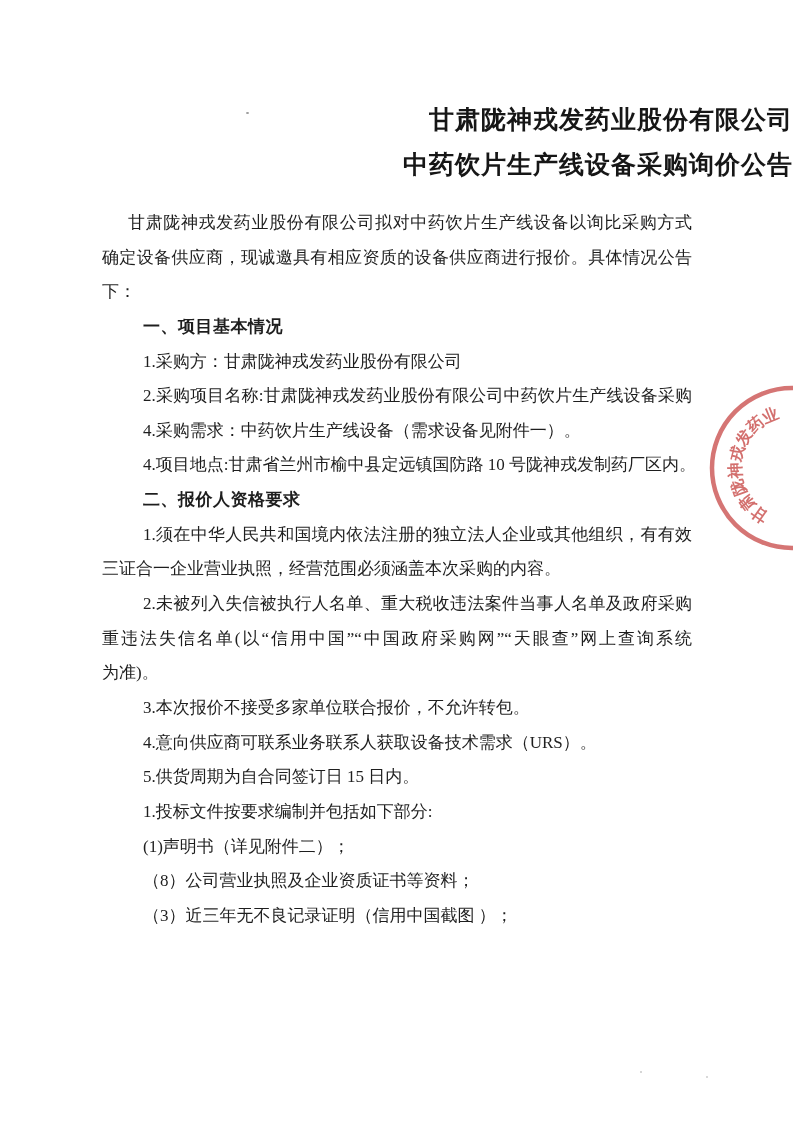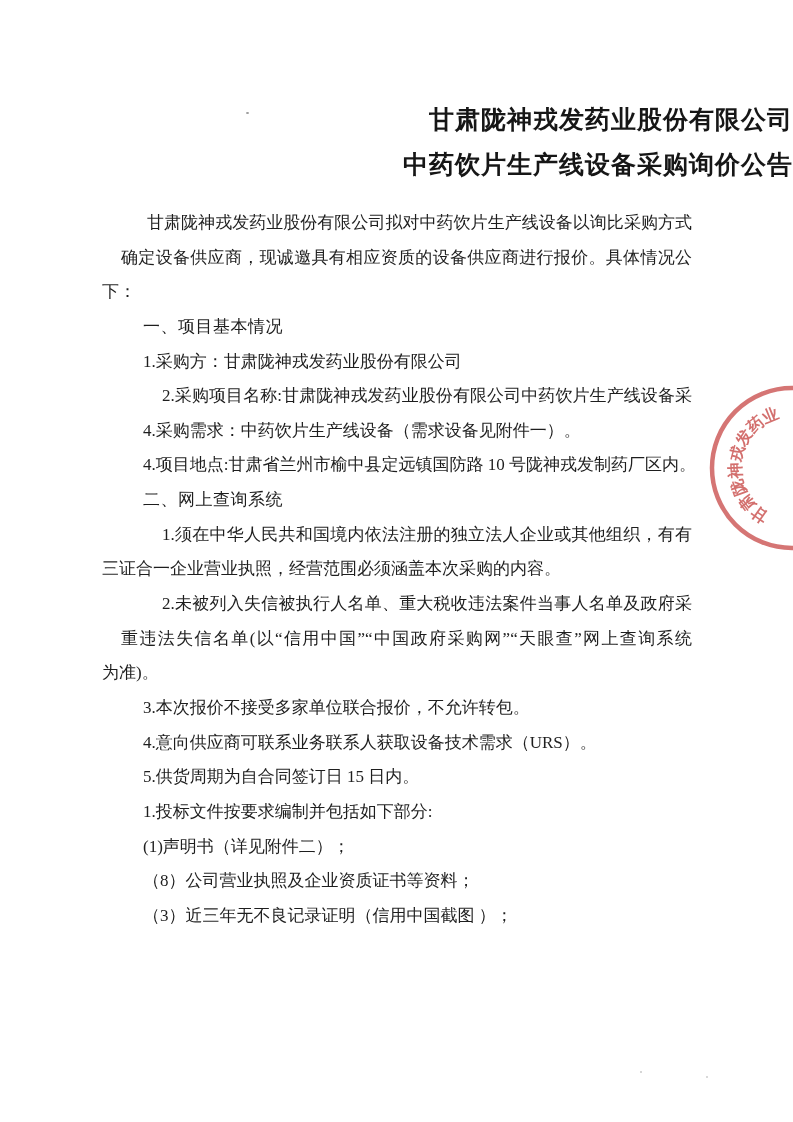--- a/index.html
+++ b/index.html
@@ -40,28 +40,27 @@
   }
   .line {
     height: 34.65px;
     line-height: 34.65px;
     white-space: nowrap;
   }
   .line.para-first { padding-left: 26px; }
   .line.item, .line.heading, .line.subitem { padding-left: 41px; }
   .line.heading {
     font-family: "Liberation Sans", "DejaVu Sans", sans-serif;
-    font-weight: 400;
+    font-weight: 700;
     letter-spacing: 0.5px;
   }
   .line.justify {
     white-space: normal;
     text-align: justify;
     overflow: hidden;
-    margin-left: 19px;
   }
   .line.justify::after {
     content: "";
     display: inline-block;
     width: 100%;
     height: 0;
   }
   .stamp-svg {
     position: absolute;
     left: 700px;
@@ -94,21 +93,21 @@
 
   <div class="body-lines">
       <div class="line para-first justify">甘肃陇神戎发药业股份有限公司拟对中药饮片生产线设备以询比采购方式</div>
       <div class="line para-cont justify">确定设备供应商，现诚邀具有相应资质的设备供应商进行报价。具体情况公告如</div>
       <div class="line para-cont">下：</div>
       <div class="line heading">一、项目基本情况</div>
       <div class="line item">1.采购方：甘肃陇神戎发药业股份有限公司</div>
       <div class="line item justify">2.采购项目名称:甘肃陇神戎发药业股份有限公司中药饮片生产线设备采购</div>
       <div class="line item">4.采购需求：中药饮片生产线设备（需求设备见附件一）。</div>
       <div class="line item">4.项目地点:甘肃省兰州市榆中县定远镇国防路 10 号陇神戎发制药厂区内。</div>
-      <div class="line heading">二、网上查询系统</div>
+      <div class="line heading">二、报价人资格要求</div>
       <div class="line item justify">1.须在中华人民共和国境内依法注册的独立法人企业或其他组织，有有效的</div>
       <div class="line para-cont">三证合一企业营业执照，经营范围必须涵盖本次采购的内容。</div>
       <div class="line item justify">2.未被列入失信被执行人名单、重大税收违法案件当事人名单及政府采购严</div>
       <div class="line para-cont justify">重违法失信名单(以“信用中国”“中国政府采购网”“天眼查”网上查询系统</div>
       <div class="line para-cont">为准)。</div>
       <div class="line item">3.本次报价不接受多家单位联合报价，不允许转包。</div>
       <div class="line item">4.意向供应商可联系业务联系人获取设备技术需求（URS）。</div>
       <div class="line item">5.供货周期为自合同签订日 15 日内。</div>
       <div class="line item">1.投标文件按要求编制并包括如下部分:</div>
       <div class="line subitem">(1)声明书（详见附件二）；</div>

